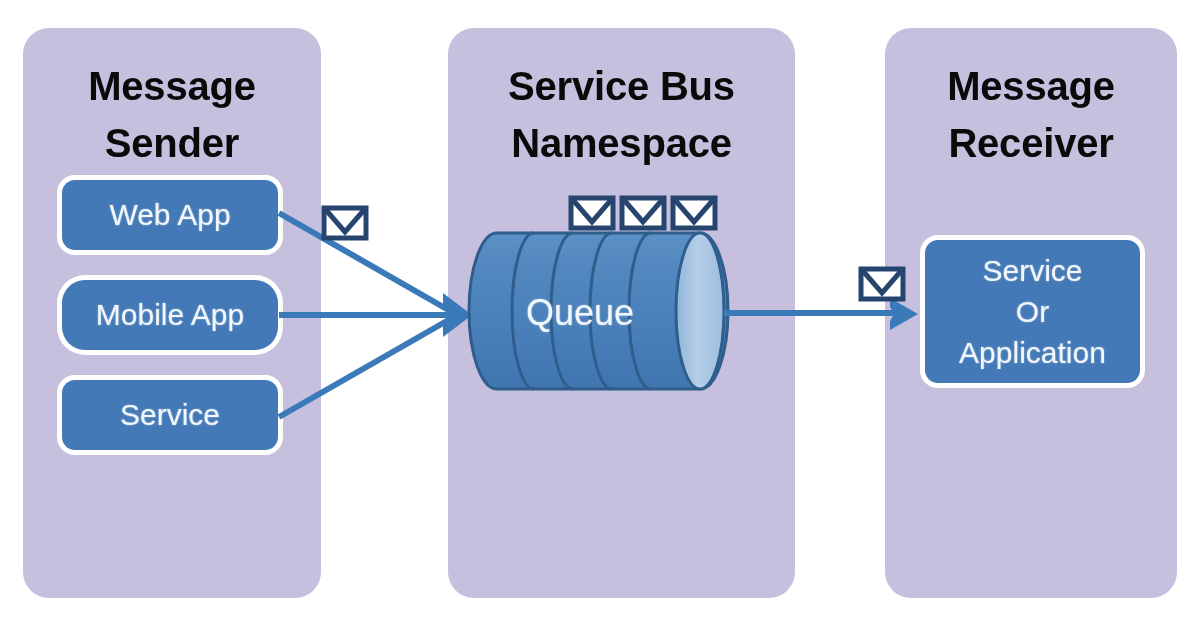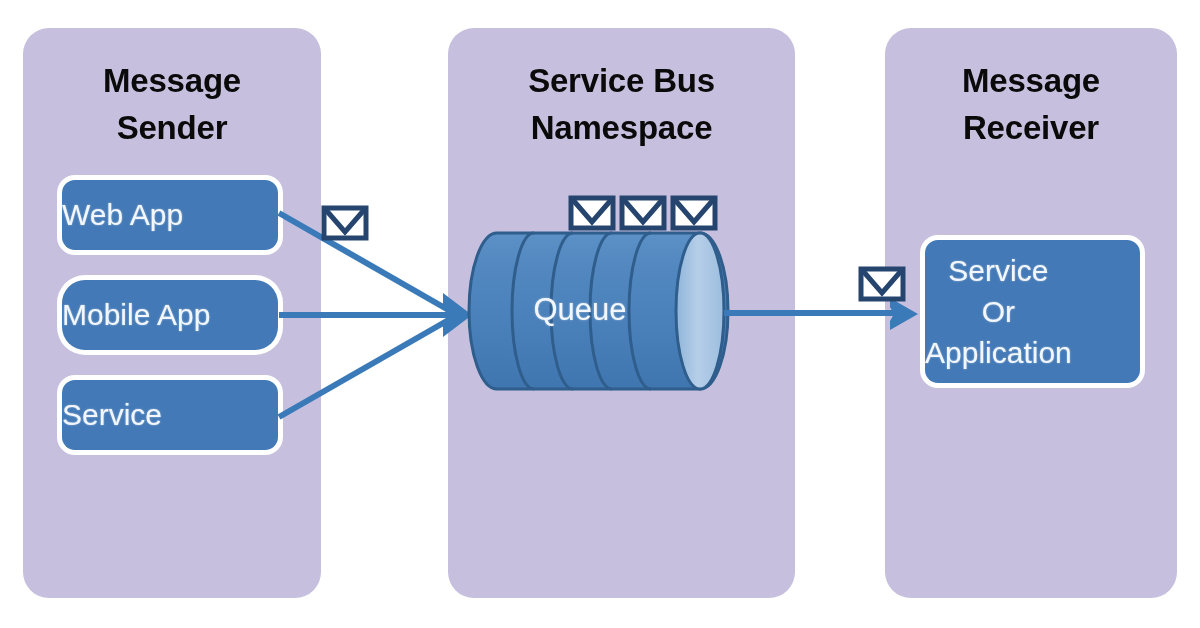--- a/index.html
+++ b/index.html
@@ -32,36 +32,37 @@
   #panel-sender   { left: 23px;  top: 28px; width: 298px; height: 570px; }
   #panel-bus      { left: 448px; top: 28px; width: 347px; height: 570px; }
   #panel-receiver { left: 885px; top: 28px; width: 292px; height: 570px; }
 
   .panel-title {
     position: absolute;
     left: 0;
     right: 0;
     top: 30px;
     text-align: center;
-    font-size: 33px;
+    font-size: 40px;
     font-weight: bold;
     line-height: 1.42;
     color: #0a0a0a;
     letter-spacing: -0.2px;
     white-space: pre-line;
   }
 
   
   .node {
     position: absolute;
     background: #4379b6;
     border-radius: 13px;
     box-shadow: 0 0 0 5px #ffffff;
     display: flex;
     align-items: center;
+    justify-content: center;
     box-sizing: border-box;
   }
   .node-label {
     color: #f2f7fd;
     font-size: 30px;
     line-height: 1.37;
     text-align: center;
     white-space: pre-line;
     text-shadow: 0 0 2px rgba(255,255,255,0.55);
   }
@@ -81,21 +82,21 @@
   }
   #overlay * { pointer-events: auto; }
 
   .queue-label {
     position: absolute;
     left: 470px;
     top: 292px;
     width: 220px;
     text-align: center;
     color: #f2f7fd;
-    font-size: 31px;
+    font-size: 36px;
     text-shadow: 0 0 2px rgba(255,255,255,0.5);
   }
 </style>
 </head>
 <body>
 
 <div id="canvas">
 
   <div class="panel" id="panel-sender">
     <div class="panel-title">Message

